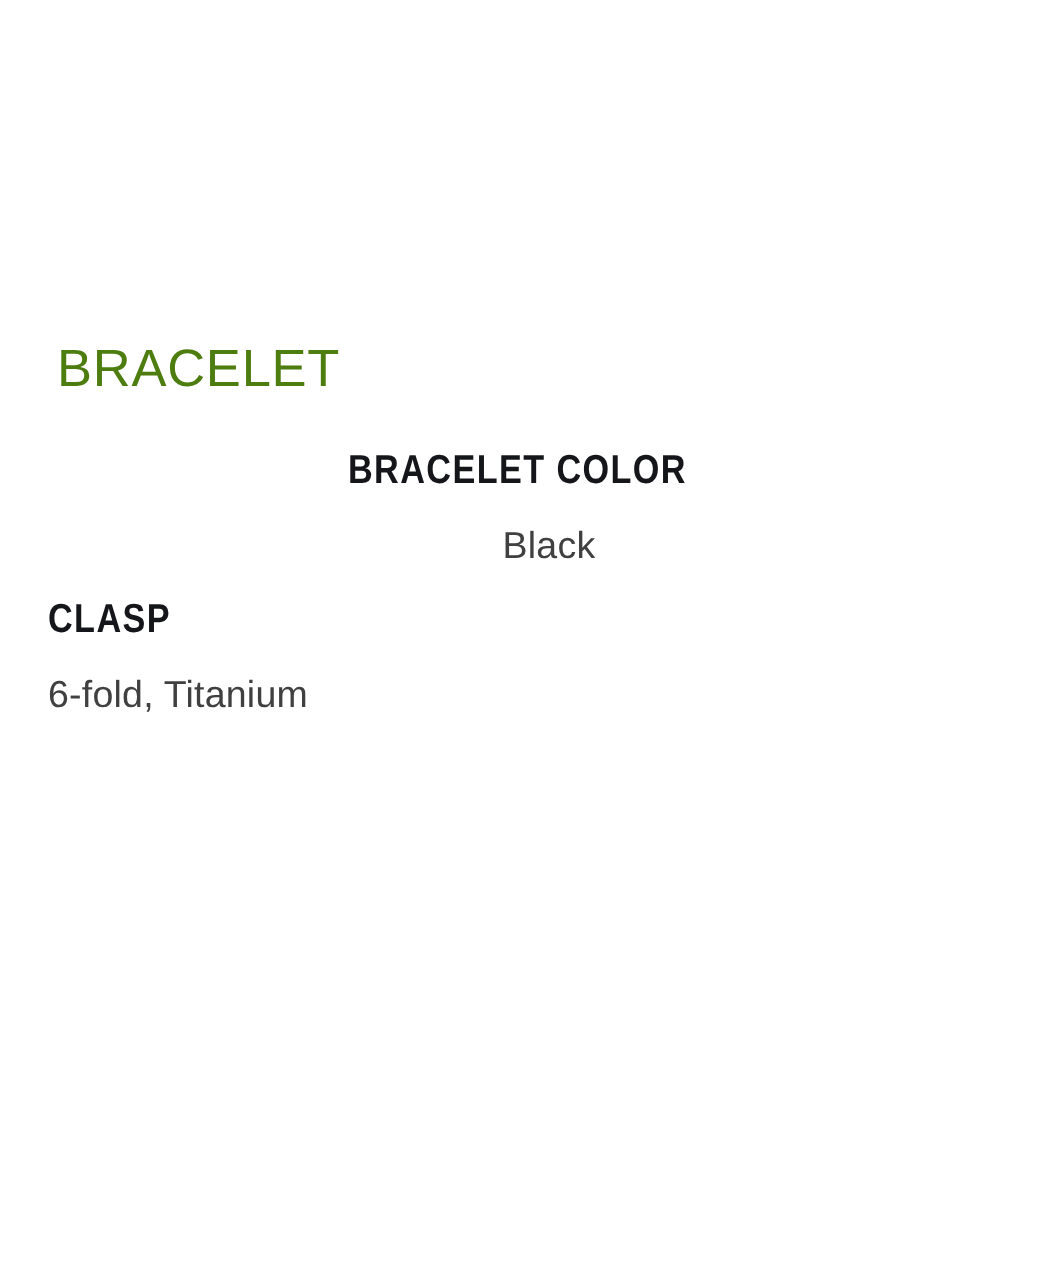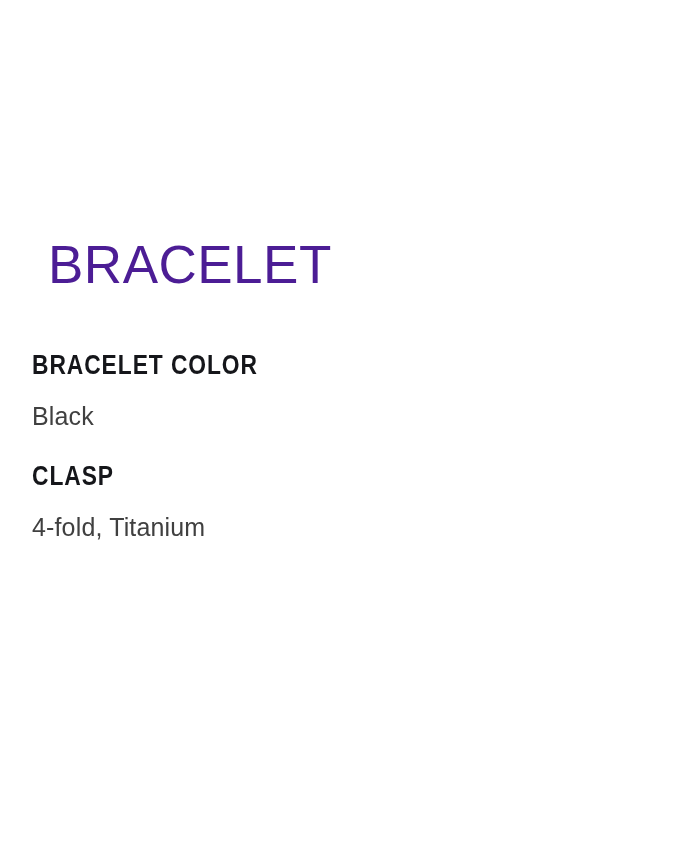--- a/index.html
+++ b/index.html
@@ -25,42 +25,43 @@
     height: 850px;
     background: #ffffff;
     box-sizing: border-box;
     padding-left: 32px;
     padding-top: 222px;
   }
 
   
   .section-title {
     font-family: "Liberation Sans", "DejaVu Sans", sans-serif;
-    font-size: 53px;
+    font-size: 35px;
     font-weight: 400;
     line-height: 1;
-    color: #4c1d95;
+    color: #4d7c0f;
     letter-spacing: 0.5px;
-    margin: 16px;
+    margin: 6px;
     padding: 0;
     white-space: nowrap;
   }
 
   
   .spec-group {
     margin: 0;
     padding: 0;
   }
 
   .spec-group.first {
-    margin-top: 61px;
+    margin-top: 37px;
+    text-align: center;
   }
 
   .spec-group.subsequent {
-    margin-top: 34px;
+    margin-top: 22px;
   }
 
   
   .spec-label {
     font-family: "Liberation Sans", "DejaVu Sans", sans-serif;
     font-size: 27px;
     font-weight: 700;
     line-height: 1;
     color: #15161a;
     letter-spacing: 1.1px;
@@ -95,16 +96,16 @@
 
   <h1 class="section-title">BRACELET</h1>
 
   <div class="spec-group first">
     <div class="spec-label">BRACELET COLOR</div>
     <div class="spec-value">Black</div>
   </div>
 
   <div class="spec-group subsequent">
     <div class="spec-label">CLASP</div>
-    <div class="spec-value">4-fold, Titanium</div>
+    <div class="spec-value">6-fold, Titanium</div>
   </div>
 
 </div>
 
 </body></html>

